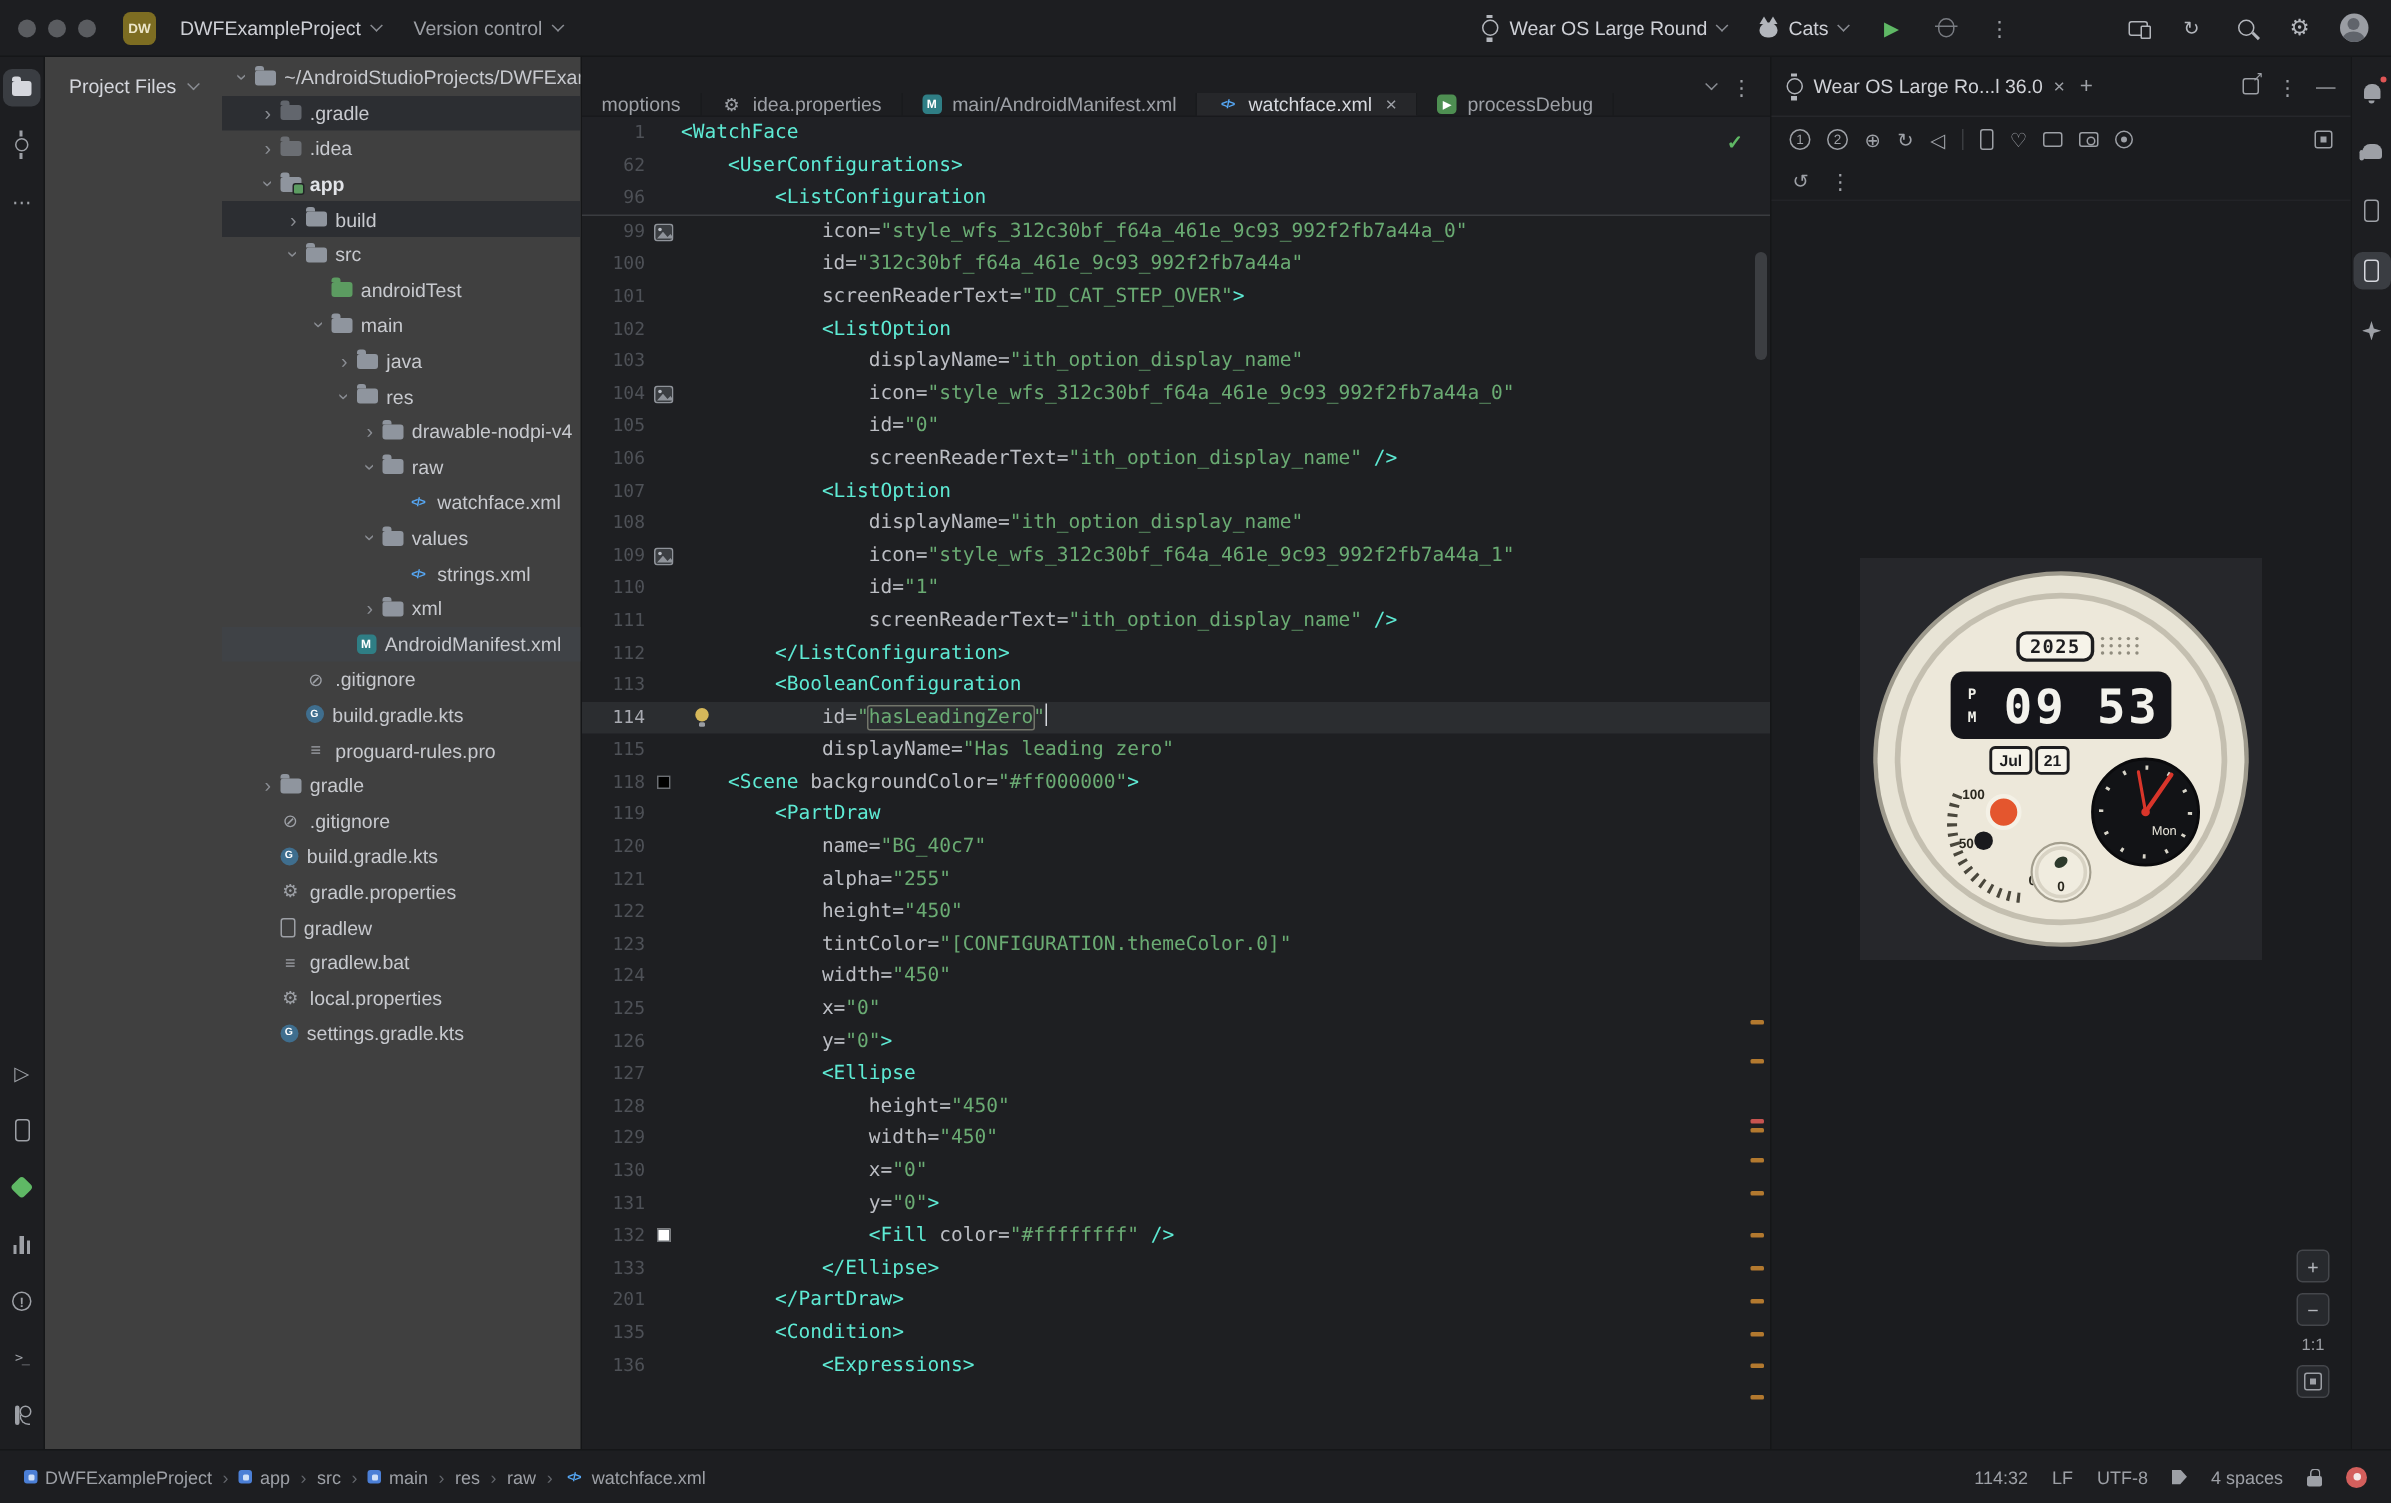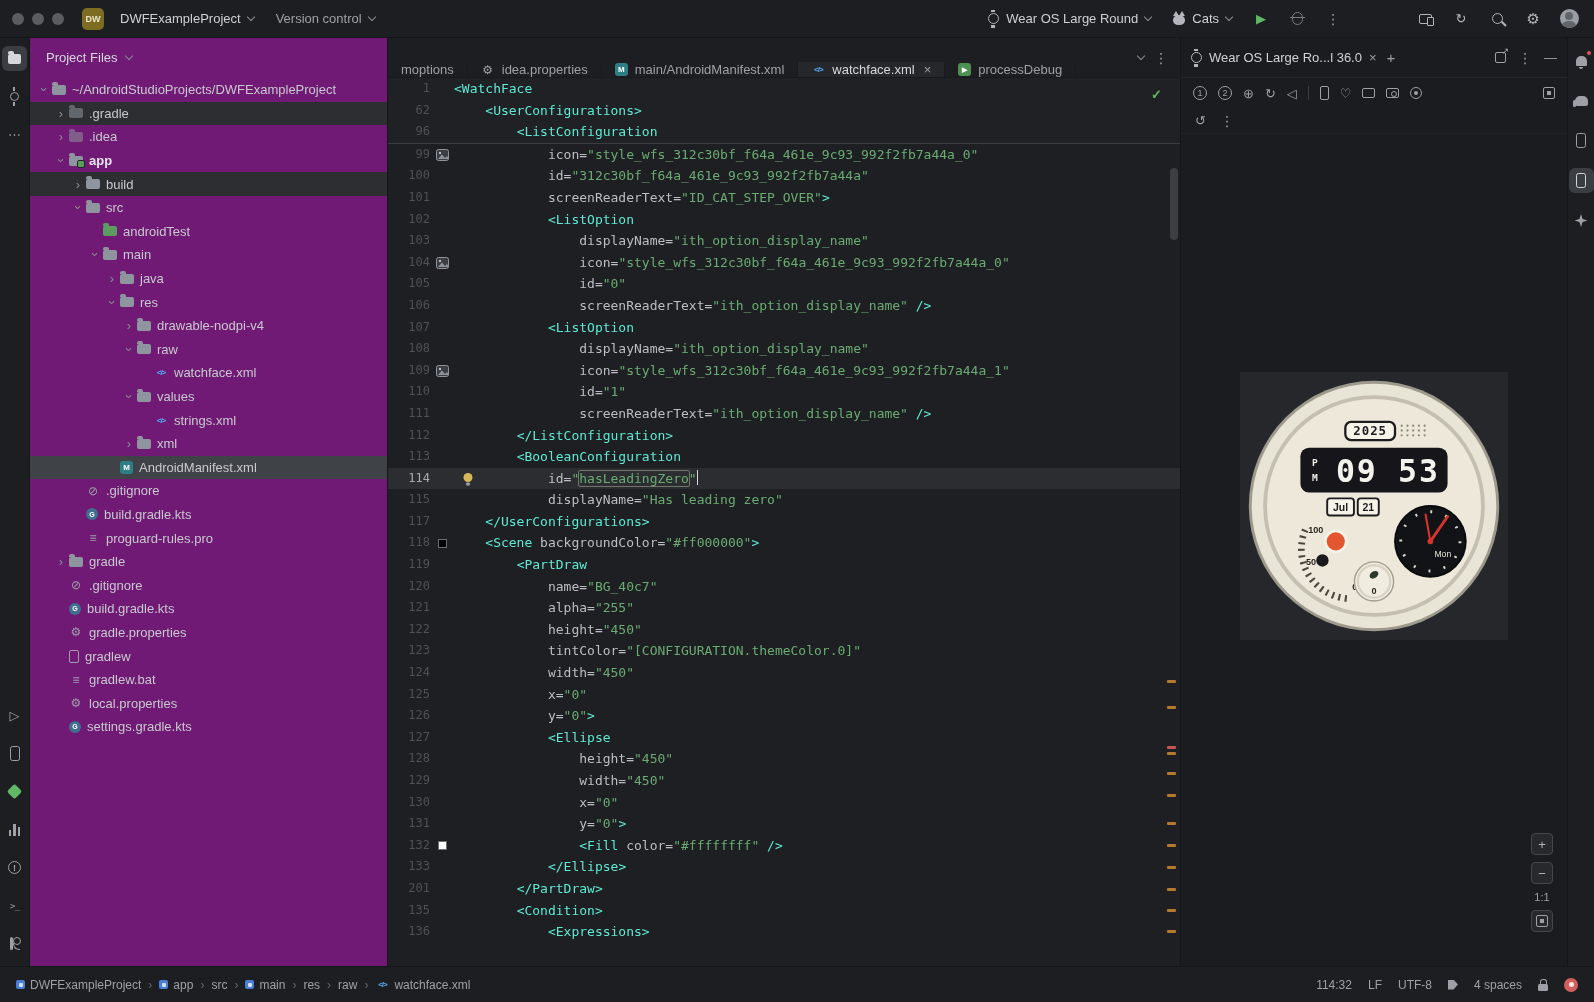--- a/index.html
+++ b/index.html
@@ -61,21 +61,21 @@
   .i-branch::before{content:"";position:absolute;right:-8px;top:0;width:6px;height:6px;border:1.5px solid currentColor;border-radius:50%}
   .i-branch::after{content:"";position:absolute;right:-7px;top:6px;width:6px;height:6px;border-left:1.5px solid currentColor;border-bottom:1.5px solid currentColor;border-radius:0 0 0 6px}
   .i-bell{width:11px;height:10px;background:#9da0a6;border-radius:5px 5px 1px 1px;position:relative}
   .i-bell::after{content:"";position:absolute;left:3.5px;bottom:-3px;width:4px;height:2px;border-radius:0 0 2px 2px;background:#9da0a6}
   .bell-dot{position:absolute;top:2px;right:2px;width:6px;height:6px;border-radius:50%;background:#e05555;border:1.5px solid #1d1e21}
   .i-elephant{width:13px;height:10px;background:#9da0a6;border-radius:5px 5px 2px 2px;position:relative}
   .i-elephant::after{content:"";position:absolute;left:-2px;top:4px;width:3px;height:7px;background:#9da0a6;border-radius:2px}
   .i-star4{width:13px;height:13px;background:#9da0a6;clip-path:polygon(50% 0,62% 38%,100% 50%,62% 62%,50% 100%,38% 62%,0 50%,38% 38%)}
 
   
-  .project{width:358px;background:#701a75;border-right:1px solid #151618;display:flex;flex-direction:column}
+  .project{width:358px;background:#404040;border-right:1px solid #151618;display:flex;flex-direction:row}
   .proj-header{height:38px;display:flex;align-items:center;gap:8px;padding:0 16px;color:#d5d7dd;flex:none}
   .tree{flex:1;overflow:hidden;padding-top:2px}
   .tree-row{height:23.6px;display:flex;align-items:center;font-size:13px;color:#c7c9ce;white-space:nowrap}
   .tree-row.sel{background:#3f4246}
   .tree-row.hov{background:#2c2e32}
   .chev-t{width:16px;flex:none;color:#8a8d93;font-size:13px;display:flex;justify-content:center;transform:none}
   .chev-t.open{transform:rotate(90deg)}
   .tlabel{margin-left:6px}
   .tlabel.b{font-weight:bold;color:#e2e4e8}
   .ti{display:inline-block;flex:none}
@@ -489,21 +489,20 @@
               </svg></span><span class="ct">                icon=<i class="str">"style_wfs_312c30bf_f64a_461e_9c93_992f2fb7a44a_1"</i></span></div>
           <div class="cl"><span class="ln">110</span><span class="ga"></span><span class="ct">                id=<i class="str">"1"</i></span></div>
           <div class="cl"><span class="ln">111</span><span class="ga"></span><span class="ct">                screenReaderText=<i class="str">"ith_option_display_name"</i> <i class="tag">/&gt;</i></span></div>
           <div class="cl"><span class="ln">112</span><span class="ga"></span><span class="ct">        <i class="tag">&lt;/ListConfiguration</i><i class="tag">&gt;</i></span></div>
           <div class="cl"><span class="ln">113</span><span class="ga"></span><span class="ct">        <i class="tag">&lt;BooleanConfiguration</i></span></div>
           <div class="cl cur"><span class="ln">114</span><span class="ga"></span><span class="ct"><i class="bulb"><svg width="12" height="14" viewBox="0 0 12 14">
                   <circle cx="6" cy="5.5" r="4.5" fill="#d6b85a"></circle>
                   <rect x="4" y="10.5" width="4" height="3" rx="1" fill="#9a9da3"></rect>
                 </svg></i>            id=<i class="str">"<i class="mark">hasLeadingZero</i>"<i class="caret"></i></i></span></div>
           <div class="cl"><span class="ln">115</span><span class="ga"></span><span class="ct">            displayName=<i class="str">"Has leading zero"</i></span></div>
-          <div class="cl"><span class="ln">117</span><span class="ga"></span><span class="ct">    <i class="tag">&lt;/UserConfigurations</i><i class="tag">&gt;</i></span></div>
           <div class="cl"><span class="ln">118</span><span class="ga"><span class="swatch" style="background:#000000"></span></span><span class="ct">    <i class="tag">&lt;Scene</i> backgroundColor=<i class="str">"#ff000000"</i><i class="tag">&gt;</i></span></div>
           <div class="cl"><span class="ln">119</span><span class="ga"></span><span class="ct">        <i class="tag">&lt;PartDraw</i></span></div>
           <div class="cl"><span class="ln">120</span><span class="ga"></span><span class="ct">            name=<i class="str">"BG_40c7"</i></span></div>
           <div class="cl"><span class="ln">121</span><span class="ga"></span><span class="ct">            alpha=<i class="str">"255"</i></span></div>
           <div class="cl"><span class="ln">122</span><span class="ga"></span><span class="ct">            height=<i class="str">"450"</i></span></div>
           <div class="cl"><span class="ln">123</span><span class="ga"></span><span class="ct">            tintColor=<i class="str">"[CONFIGURATION.themeColor.0]"</i></span></div>
           <div class="cl"><span class="ln">124</span><span class="ga"></span><span class="ct">            width=<i class="str">"450"</i></span></div>
           <div class="cl"><span class="ln">125</span><span class="ga"></span><span class="ct">            x=<i class="str">"0"</i></span></div>
           <div class="cl"><span class="ln">126</span><span class="ga"></span><span class="ct">            y=<i class="str">"0"</i><i class="tag">&gt;</i></span></div>
           <div class="cl"><span class="ln">127</span><span class="ga"></span><span class="ct">            <i class="tag">&lt;Ellipse</i></span></div>

